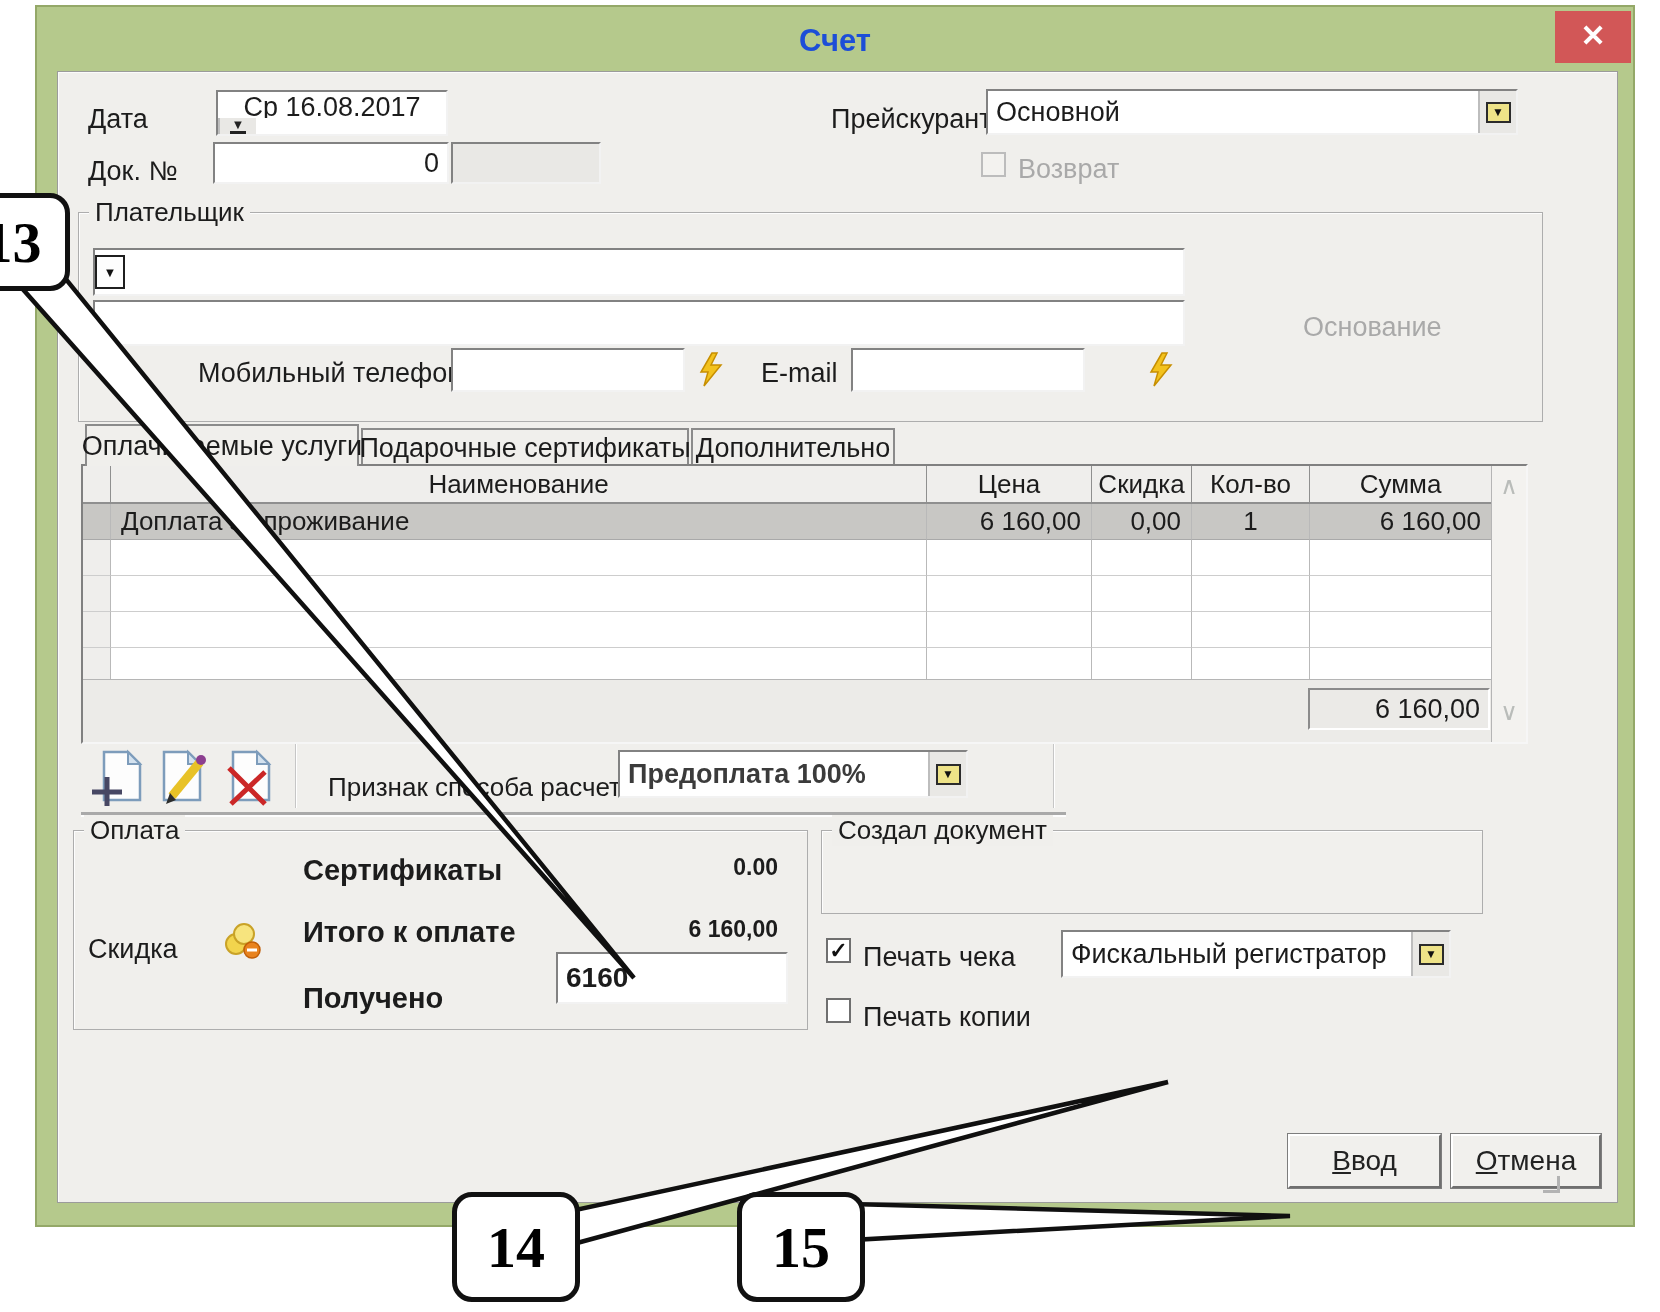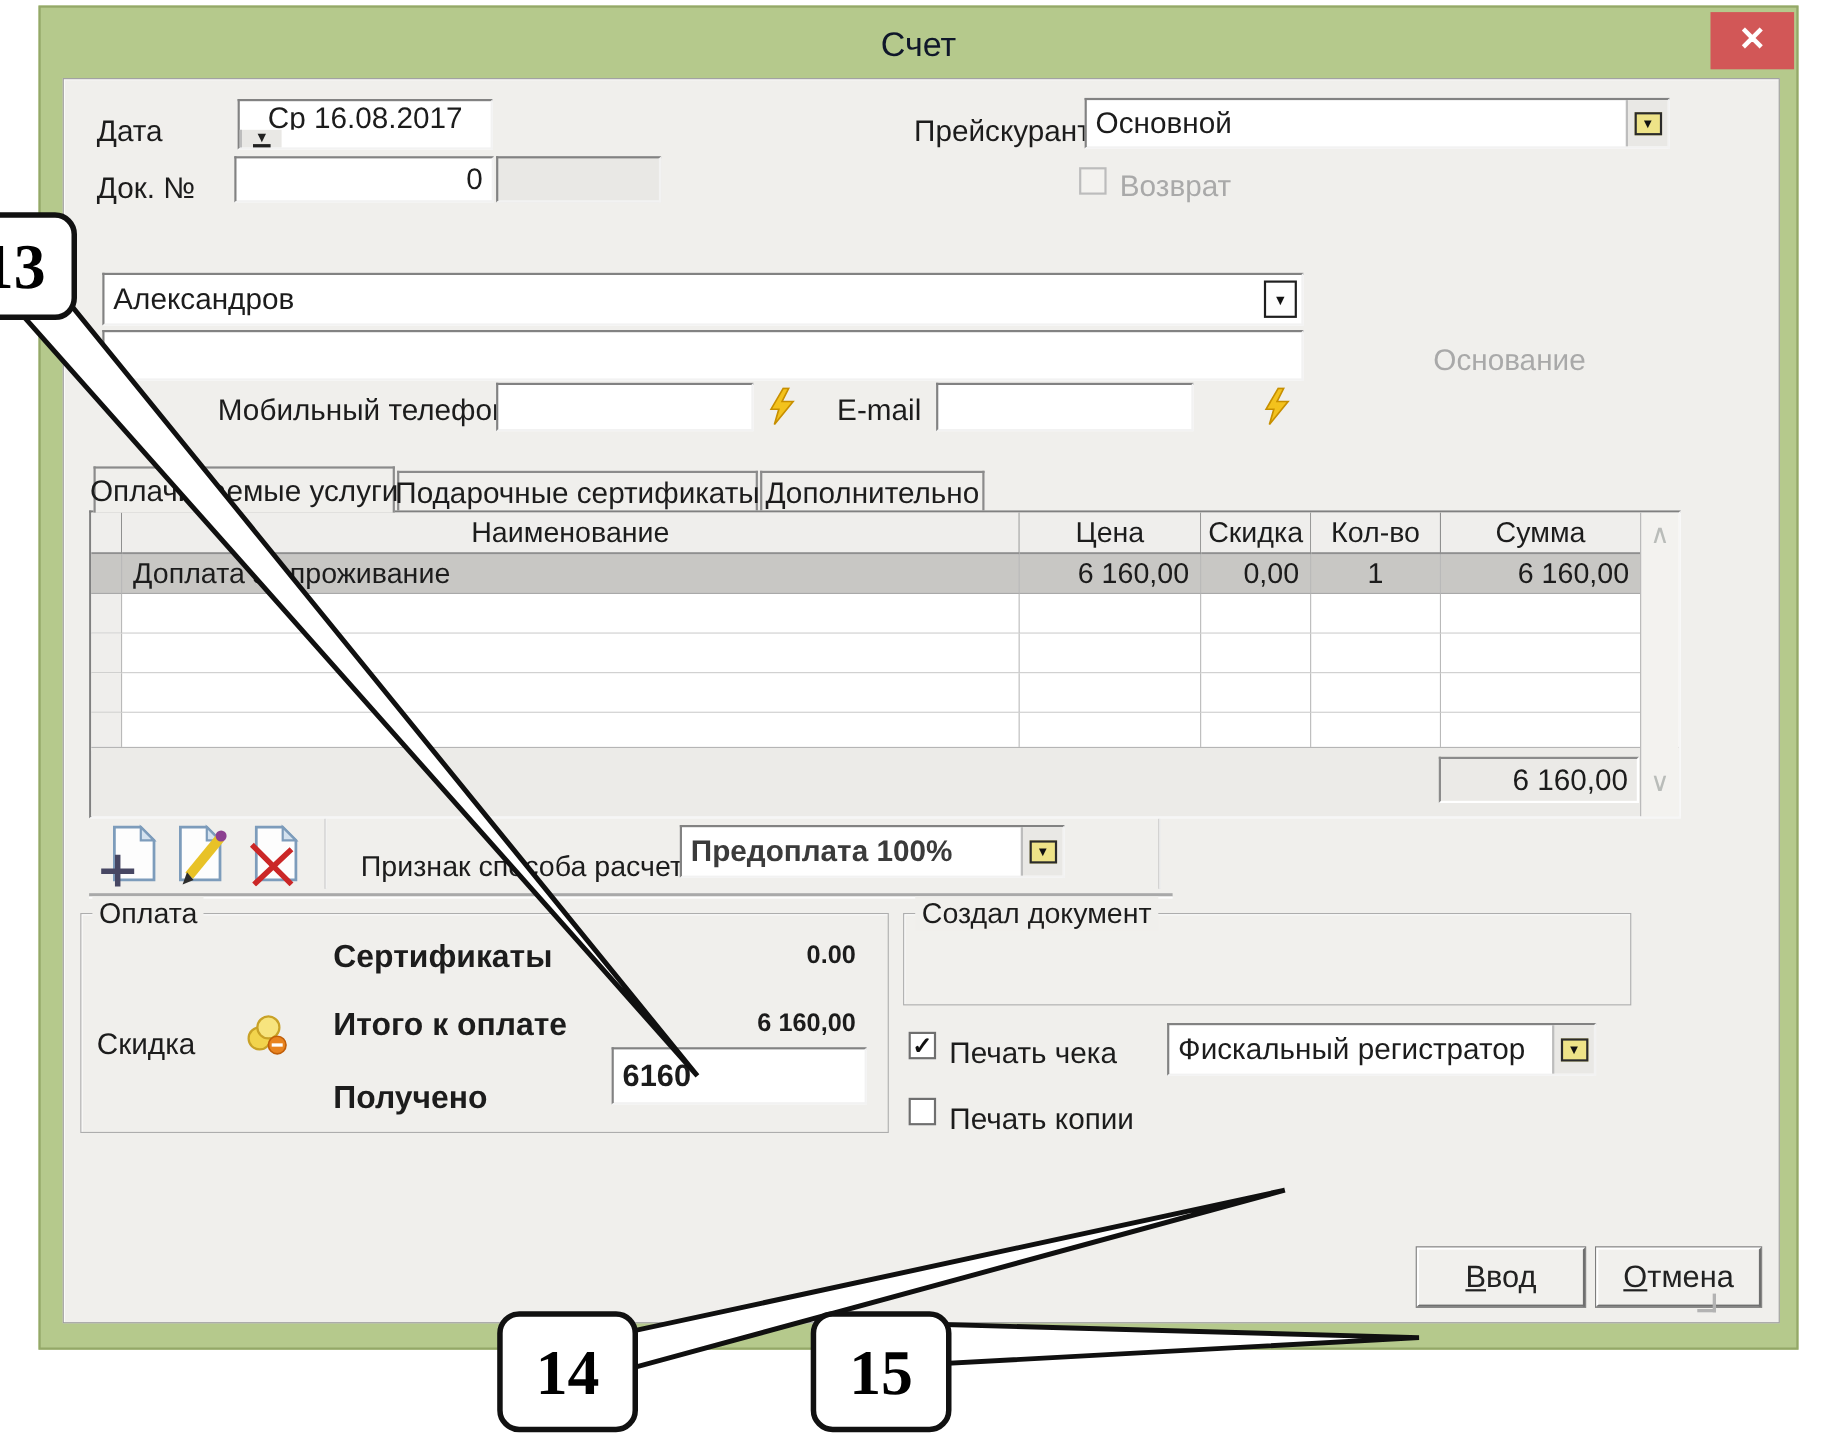--- a/index.html
+++ b/index.html
@@ -3,21 +3,21 @@
 <meta charset="utf-8">
 <style>
   html,body{margin:0;padding:0;background:#fff;}
   #stage{position:relative;width:1660px;height:1312px;background:#ffffff;overflow:hidden;
          font-family:"Liberation Sans",sans-serif;color:#1c1c1c;}
 
   
   .dialog{position:absolute;left:35px;top:5px;width:1600px;height:1222px;
           background:#b5c98c;border:2px solid #94a868;box-sizing:border-box;}
   .titlebar{position:absolute;left:0;top:0;right:0;height:64px;}
-  .title{position:absolute;left:0;right:0;top:16px;text-align:center;font-size:31px;color:#0f172a;}
+  .title{position:absolute;left:0;right:0;top:16px;text-align:center;font-size:31px;color:#1d4ed8;font-weight:bold;}
   .closebtn{position:absolute;top:4px;right:2px;width:76px;height:52px;background:#d25757;
             color:#fff;font-size:30px;font-weight:bold;text-align:center;line-height:50px;}
   .content{position:absolute;left:20px;top:64px;right:15px;bottom:22px;background:#f0efec;
            border:1px solid #9b9b9b;box-shadow:inset 1px 1px 0 #fbfbfb;}
 
   
   .abs{position:absolute;box-sizing:border-box;}
   .lbl{font-size:27px;color:#1c1c1c;white-space:nowrap;}
   .lbl.dim{color:#a9a9a9;}
   .field{background:#fff;border:2px solid;border-color:#828282 #f2f2f2 #f2f2f2 #828282;
@@ -122,22 +122,24 @@
       <div class="abs lbl" style="left:30px;top:84px;">Док. №</div>
       <div class="abs field" style="left:155px;top:70px;width:236px;height:42px;">
         <div class="val right">0</div>
       </div>
       <div class="abs field gray" style="left:393px;top:70px;width:150px;height:42px;">
           <div class="val"></div>
         </div>
       <div class="abs checkbox disabled" style="left:923px;top:80px;"></div>
       <div class="abs lbl dim" style="left:960px;top:82px;">Возврат</div>
 
+      <div class="abs groupbox" style="left:20px;top:140px;width:1465px;height:210px;">
+        <div class="grouplabel">Плательщик</div>
+      </div>
       <div class="abs field" style="left:35px;top:176px;width:1092px;height:48px;">
-        <div class="val">Александров</div>
         <div class="sqdrop" style="margin-right:4px;">▼</div>
       </div>
       <div class="abs field" style="left:35px;top:228px;width:1092px;height:46px;">
         <div class="val"></div>
       </div>
       <div class="abs lbl dim" style="left:1245px;top:240px;">Основание</div>
 
       <div class="abs lbl" style="left:140px;top:286px;">Мобильный телефон</div>
       <div class="abs field" style="left:393px;top:276px;width:234px;height:44px;">
         <div class="val"></div>

